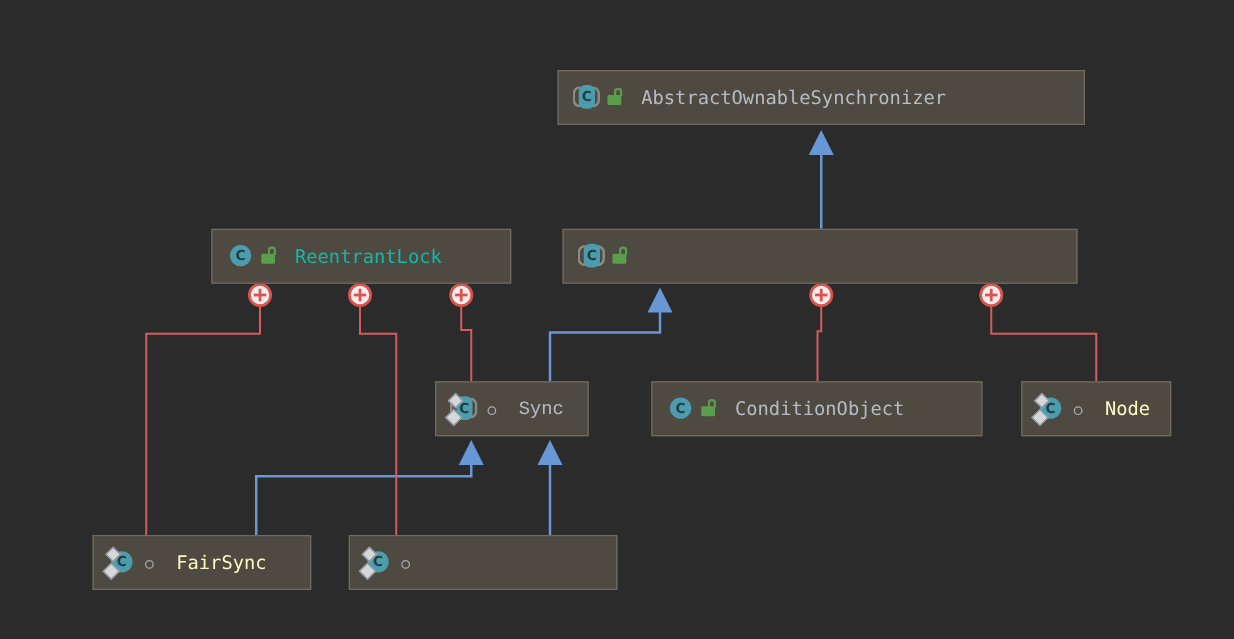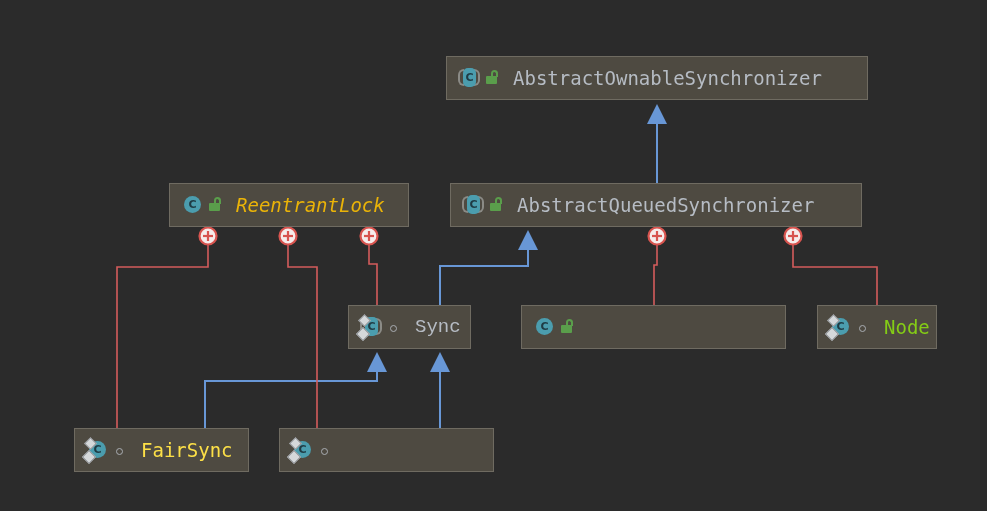--- a/index.html
+++ b/index.html
@@ -31,21 +31,21 @@
     background: #4e4a41;
     border: 1px solid #6f6b61;
     display: flex;
     align-items: center;
     padding: 0 11px;
     height: 44px;
     z-index: 5;
   }
   .node-label {
     color: #b6bcc4;
-    font-size: 19px;
+    font-size: 15px;
     letter-spacing: 0px;
     white-space: nowrap;
     margin-left: 14px;
   }
   
   .cicon {
     position: relative;
     width: 22px;
     height: 22px;
     flex: 0 0 22px;
@@ -231,35 +231,34 @@
       <div class="node" style="left: 169px; top: 183px; width: 240px; height: 44px; background: rgb(78, 74, 65); border-color: rgb(111, 107, 97);">
         <span class="cicon">
           <span class="disc" style="background: rgb(75, 157, 174);">
             <span>C</span>
           </span>
         </span>
         <span class="vis lock">
           <i class="shackle" style="border-top-color: rgb(90, 158, 75); border-right-color: rgb(90, 158, 75); border-bottom: none; border-left-color: rgb(90, 158, 75);"></i>
           <i class="body" style="background: rgb(90, 158, 75);"></i>
         </span>
-        <span class="node-label" style="color: #eab308; font-style: italic;">ReentrantLock</span>
+        <span class="node-label" style="color: #14b8a6;">ReentrantLock</span>
       </div>
       <div class="node" style="left: 450px; top: 183px; width: 412px; height: 44px; background: rgb(78, 74, 65); border-color: rgb(111, 107, 97);">
         <span class="cicon abstract">
           <i class="br l"></i>
           <i class="br r"></i>
           <span class="disc" style="background: rgb(75, 157, 174);">
             <span>C</span>
           </span>
         </span>
         <span class="vis lock">
           <i class="shackle" style="border-top-color: rgb(90, 158, 75); border-right-color: rgb(90, 158, 75); border-bottom: none; border-left-color: rgb(90, 158, 75);"></i>
           <i class="body" style="background: rgb(90, 158, 75);"></i>
         </span>
-        <span class="node-label" style="color: rgb(182, 188, 196);">AbstractQueuedSynchronizer</span>
       </div>
       <div class="node" style="left: 348px; top: 305px; width: 123px; height: 44px; background: rgb(78, 74, 65); border-color: rgb(111, 107, 97);">
         <span class="cicon abstract">
           <i class="br l"></i>
           <i class="br r"></i>
           <span class="disc" style="background: rgb(75, 157, 174);">
             <span>C</span>
           </span>
           <i class="inner"></i>
           <i class="inner2"></i>
@@ -272,46 +271,47 @@
       <div class="node" style="left: 521px; top: 305px; width: 265px; height: 44px; background: rgb(78, 74, 65); border-color: rgb(111, 107, 97);">
         <span class="cicon">
           <span class="disc" style="background: rgb(75, 157, 174);">
             <span>C</span>
           </span>
         </span>
         <span class="vis lock">
           <i class="shackle" style="border-top-color: rgb(90, 158, 75); border-right-color: rgb(90, 158, 75); border-bottom: none; border-left-color: rgb(90, 158, 75);"></i>
           <i class="body" style="background: rgb(90, 158, 75);"></i>
         </span>
+        <span class="node-label" style="color: rgb(182, 188, 196);">ConditionObject</span>
       </div>
       <div class="node" style="left: 817px; top: 305px; width: 120px; height: 44px; background: rgb(78, 74, 65); border-color: rgb(111, 107, 97);">
         <span class="cicon">
           <span class="disc" style="background: rgb(75, 157, 174);">
             <span>C</span>
           </span>
           <i class="inner"></i>
           <i class="inner2"></i>
         </span>
         <span class="vis pkg">
           <i class="ring" style="border-color: rgb(169, 173, 178);"></i>
         </span>
-        <span class="node-label" style="color: #84cc16; text-align: right;">Node</span>
+        <span class="node-label" style="color: #fef9c3; text-align: right;">Node</span>
       </div>
       <div class="node" style="left: 74px; top: 428px; width: 175px; height: 44px; background: rgb(78, 74, 65); border-color: rgb(111, 107, 97);">
         <span class="cicon">
           <span class="disc" style="background: rgb(75, 157, 174);">
             <span>C</span>
           </span>
           <i class="inner"></i>
           <i class="inner2"></i>
         </span>
         <span class="vis pkg">
           <i class="ring" style="border-color: rgb(169, 173, 178);"></i>
         </span>
-        <span class="node-label" style="color: #fde047;">FairSync</span>
+        <span class="node-label" style="color: #fef9c3;">FairSync</span>
       </div>
       <div class="node" style="left: 279px; top: 428px; width: 215px; height: 44px; background: rgb(78, 74, 65); border-color: rgb(111, 107, 97);">
         <span class="cicon">
           <span class="disc" style="background: rgb(75, 157, 174);">
             <span>C</span>
           </span>
           <i class="inner"></i>
           <i class="inner2"></i>
         </span>
         <span class="vis pkg">

